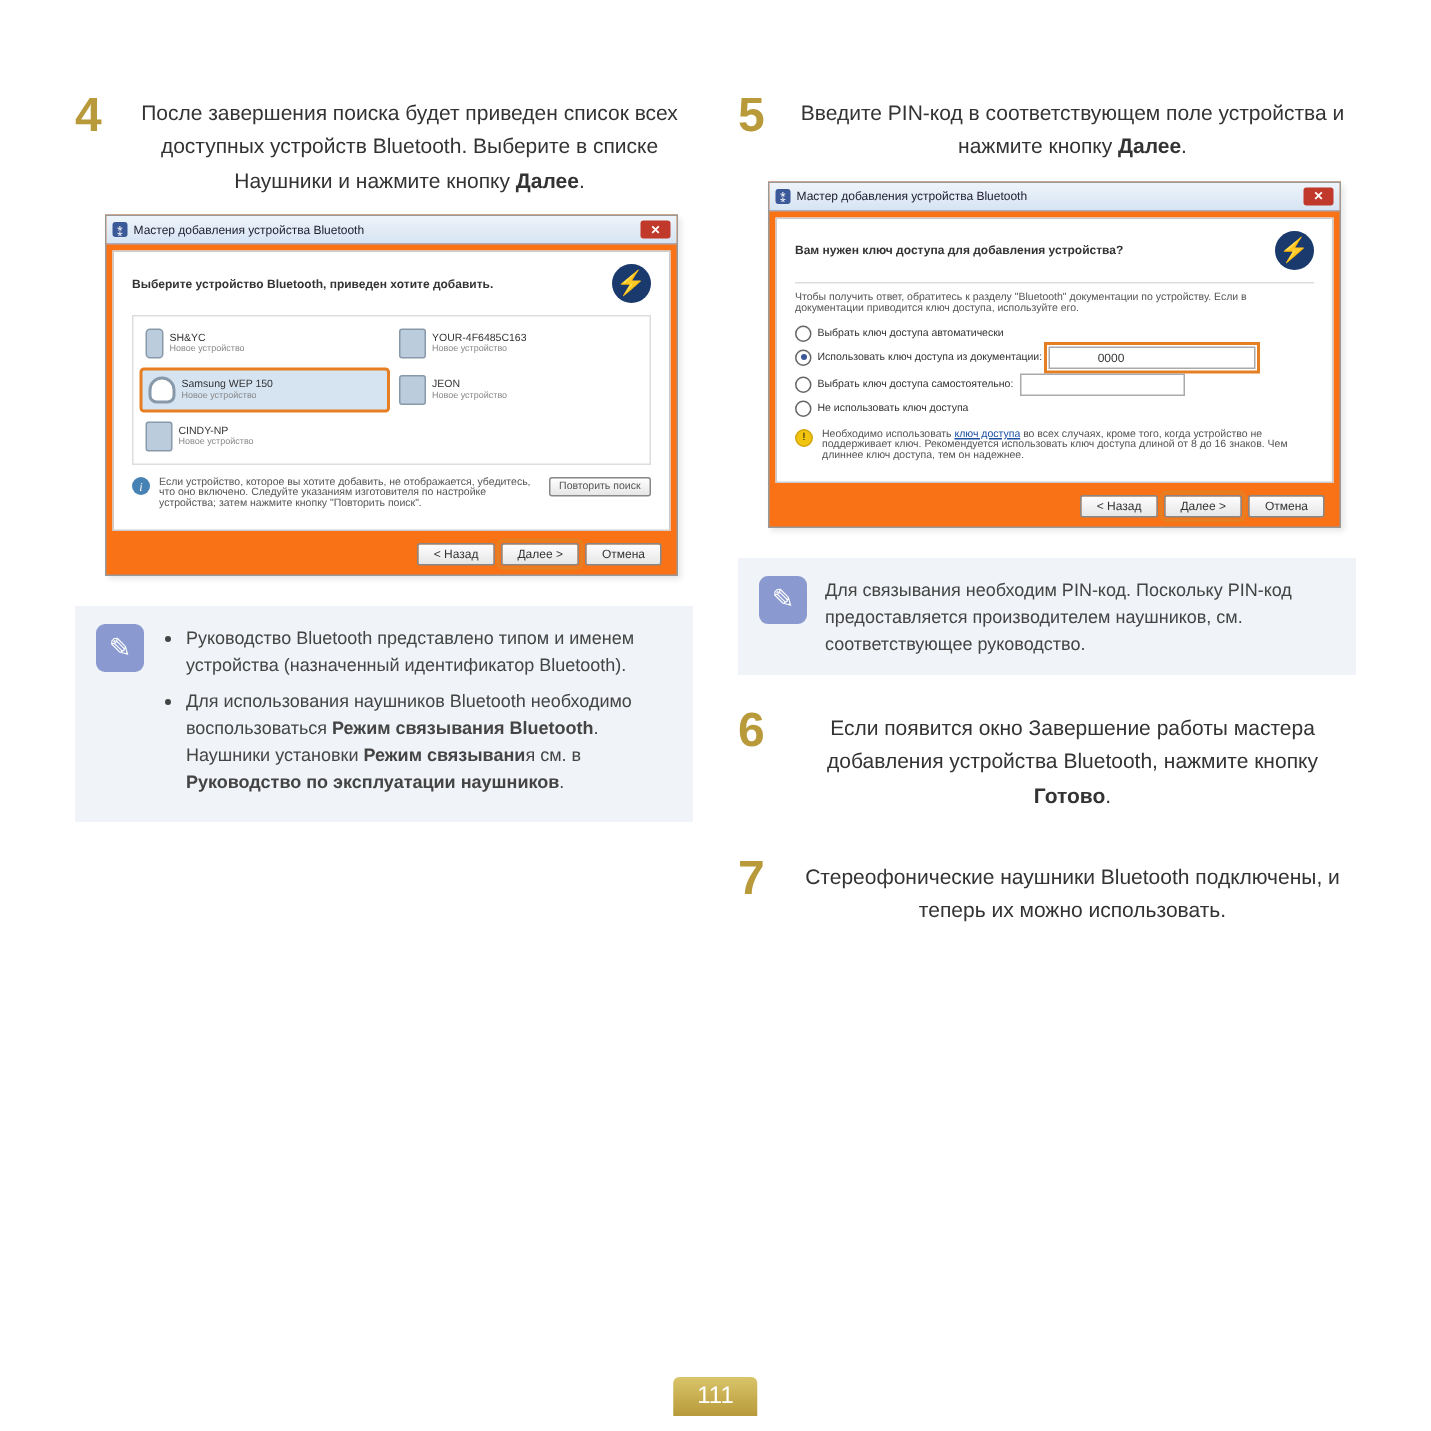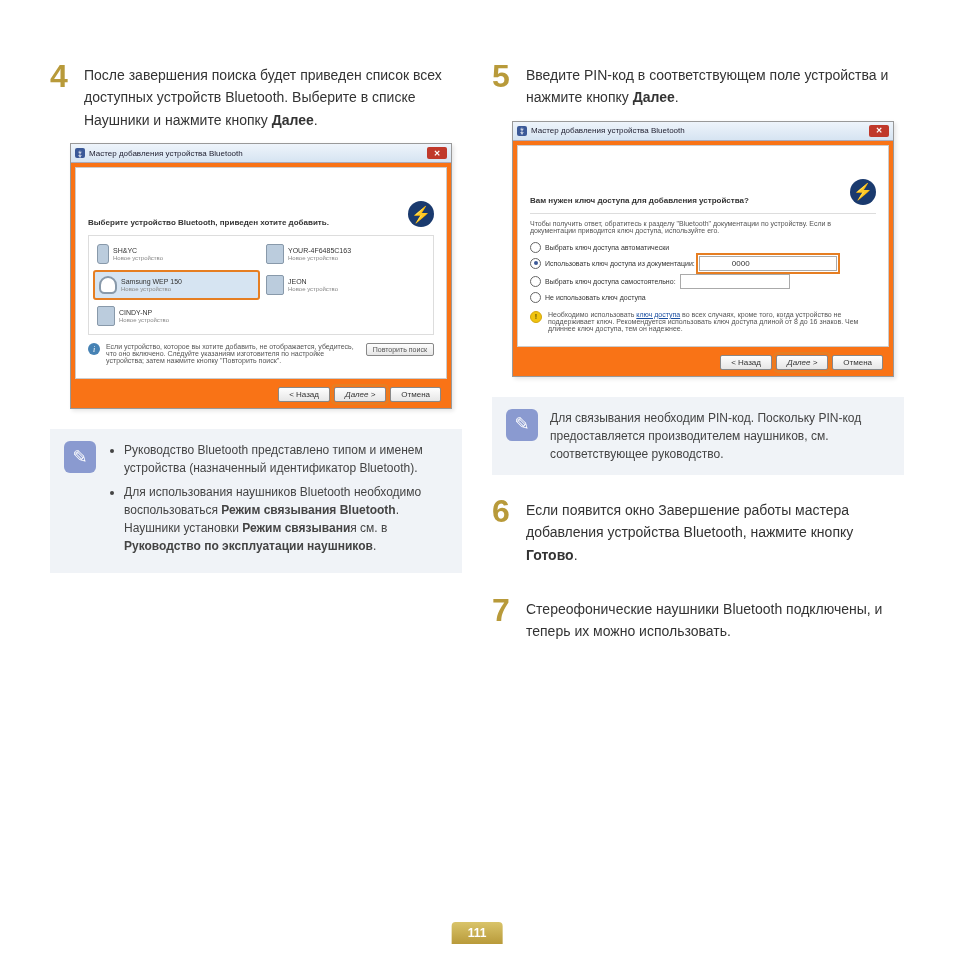--- a/index.html
+++ b/index.html
@@ -34,20 +34,21 @@
     font-weight: bold;
     color: #b89a3a;
     line-height: 1;
     min-width: 24px;
   }
   .step-text {
     font-size: 14px;
     line-height: 1.6;
     color: #333;
     padding-top: 4px;
+    text-align: center;
   }
   .step-text b { font-weight: bold; }
 
   
   .dialog {
     border: 1px solid #999;
     background: #f97316;
     font-size: 8px;
     color: #333;
     margin: 10px 0 20px 20px;
@@ -84,22 +85,21 @@
     margin: 4px;
     background: #fff;
     position: relative;
   }
   .dlg-heading {
     font-weight: bold;
     font-size: 8px;
     margin-bottom: 8px;
     display: flex;
     justify-content: space-between;
-    align-items: flex-end;
-    margin-top: 25px;
+    align-items: center;
   }
   .bt-logo {
     width: 26px; height: 26px;
     background: #1a3a6e;
     border-radius: 50%;
     display: flex; align-items: center; justify-content: center;
     color: #fff; font-size: 16px; font-weight: bold;
     flex-shrink: 0;
   }
   .dlg-subtext { font-size: 7px; color: #555; margin-bottom: 8px; }
@@ -171,21 +171,20 @@
   .dlg-btn {
     border: 1px solid #888;
     background: linear-gradient(#fefefe, #e6e6e6);
     padding: 2px 10px;
     font-size: 8px;
     border-radius: 2px;
   }
   .dlg-btn.highlighted {
     outline: 2px solid #e67e22;
     outline-offset: 1px;
-    font-style: italic;
   }
   .side-btn {
     border: 1px solid #888;
     background: linear-gradient(#fefefe, #e6e6e6);
     padding: 2px 6px;
     font-size: 7px;
     border-radius: 2px;
   }
 
   .radio-row {
@@ -249,24 +248,24 @@
   
   .page-num-wrap {
     position: absolute;
     bottom: 10px;
     left: 50%;
     transform: translateX(-50%);
   }
   .page-num {
     background: linear-gradient(#d9c46a, #b89a3a);
     color: #fff;
-    font-weight: bold;
+    font-weight: normal;
     padding: 4px 16px;
     border-radius: 4px 4px 0 0;
-    font-size: 12px;
+    font-size: 16px;
   }
   a.fake-link { color: #1a4ea0; text-decoration: underline; }
 </style>
 </head>
 <body>
 
 <div class="page">
   <div class="columns">
 
     <div class="col">

